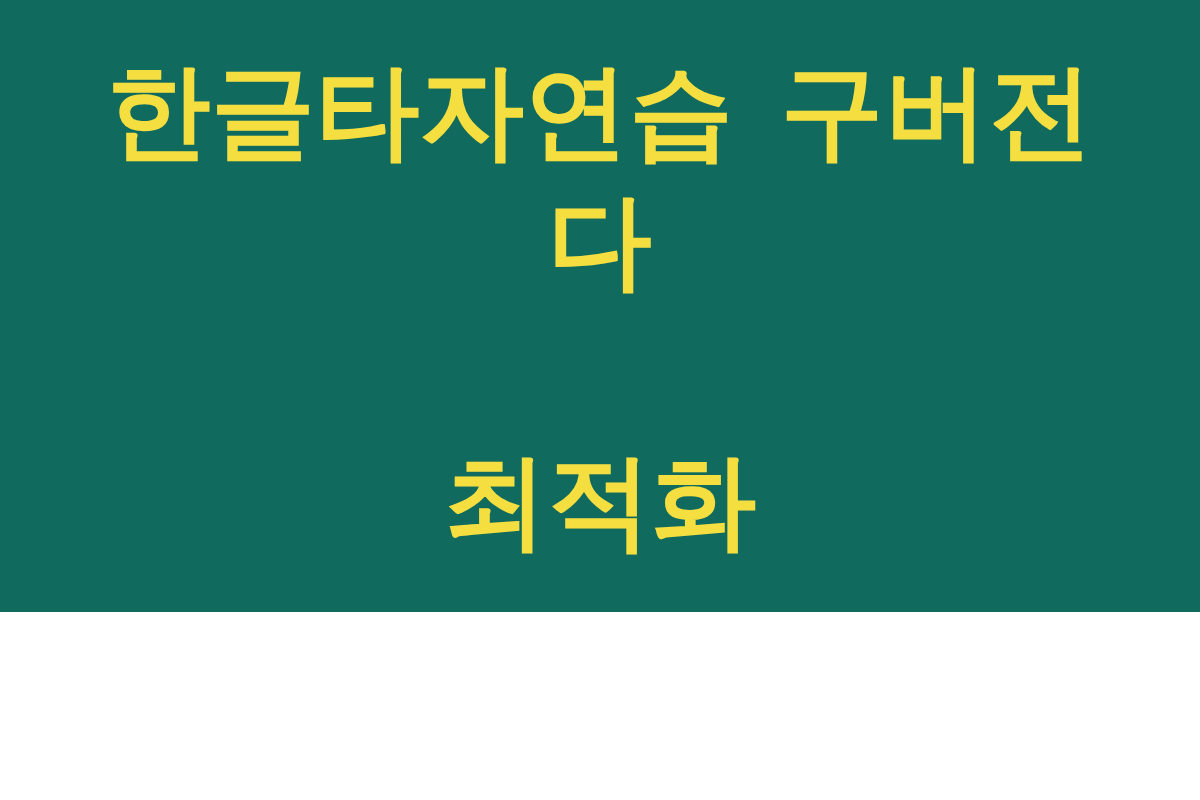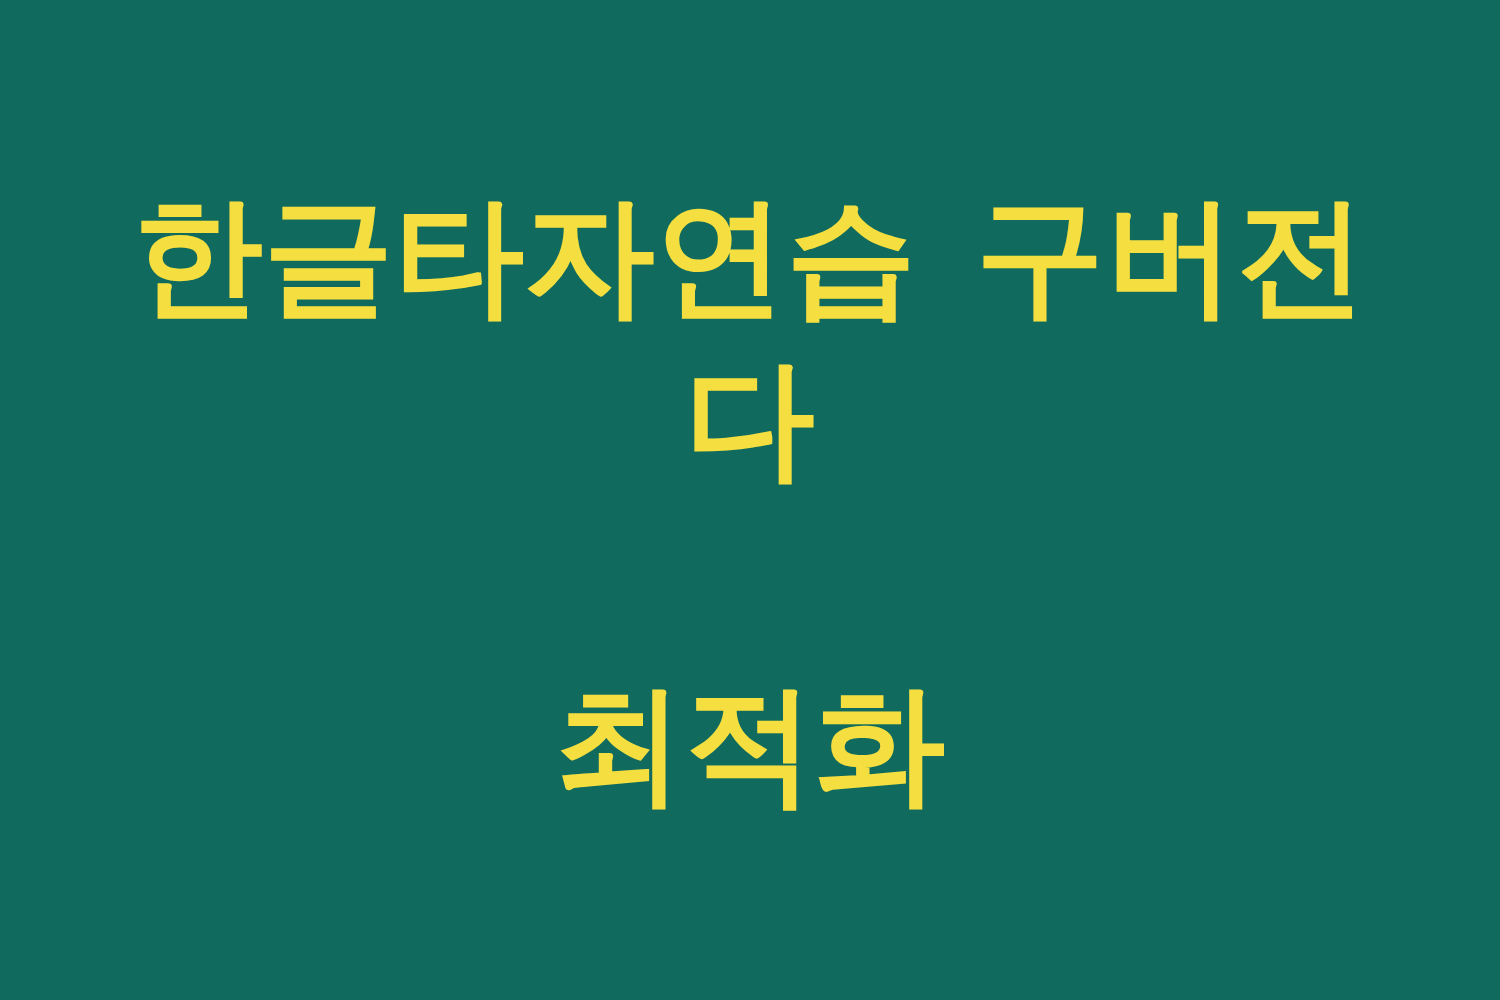--- a/index.html
+++ b/index.html
@@ -13,21 +13,21 @@
     height: 800px;
     overflow: hidden;
     font-family: "DejaVu Sans", "Liberation Sans", sans-serif;
   }
 
   
   .banner {
     position: relative;
     box-sizing: border-box;
     width: 1200px;
-    height: 800px;
+    height: 612px;
     display: flex;
     align-items: center;
     justify-content: center;
     background-color: #106b5e;
     overflow: hidden;
   }
 
   
   .headline {
     display: block;

